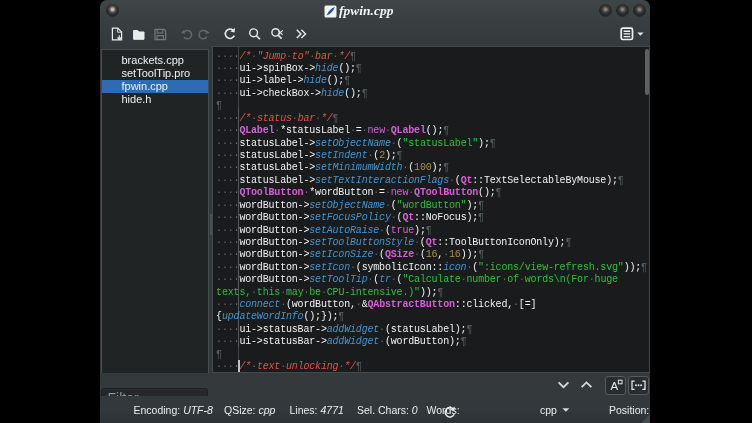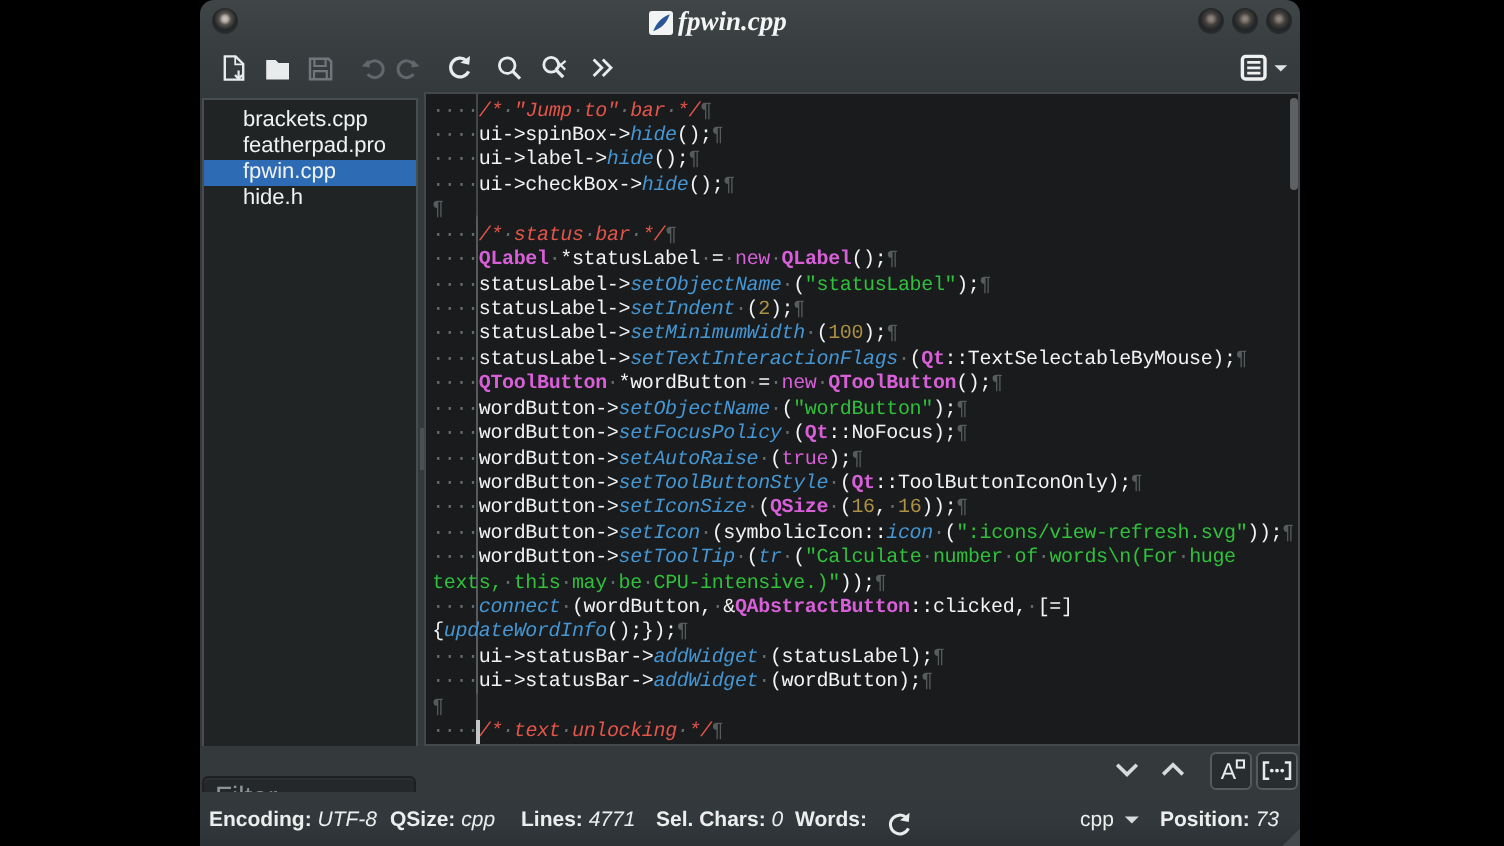--- a/index.html
+++ b/index.html
@@ -35,21 +35,21 @@
   #cursor { position:absolute; left:138px; top:360.3px; width:1.5px; height:12px; background:#c2c6c8; }
   #thumb { position:absolute; left:544.5px; top:48.5px; width:4px; height:46.5px; background:#5d6163; border-radius:2px; }
   
   .input { position:absolute; top:388px; height:20.5px; background:#24282a;
            border:1px solid #1d2022; border-radius:3px; color:#8e9496;
            font-size:14px; line-height:19px; padding-left:6px; box-shadow:inset 0 1px 0 rgba(255,255,255,0.04); }
   .sqbtn { position:absolute; top:375.5px; width:21.5px; height:19.5px; background:#282d30;
            border:1px solid #555a5c; border-radius:3px; }
   #status { position:absolute; left:0; top:396px; width:100%; height:27px;
             background:linear-gradient(#34393c 0, #32383b 14px, #2b3134 27px); font-size:10.5px; color:#eceeee; }
-  #status b { font-weight:bold; }
+  #status b { font-weight:normal;margin-left:29px; }
   #status i { font-style:italic; }
   .st { position:absolute; top:7.5px; white-space:nowrap; }
 </style>
 </head>
 <body>
 <div id="win">
 
   <div class="orb" style="left:5.6px; top:3.7px;"></div>
   <div class="orb dim" style="left:498.5px; top:3.7px;"></div>
   <div class="orb dim" style="left:515.5px; top:3.7px;"></div>
@@ -94,21 +94,21 @@
 
   <svg class="abs" style="left:518px; top:26px;" width="30" height="16" viewBox="0 0 30 16">
     <rect x="3.2" y="2.2" width="11.3" height="11.3" rx="1.6" fill="none" stroke="#eff1f1" stroke-width="1.7"></rect>
     <path d="M5.6 5.2 H12.2 M5.6 7.9 H12.2 M5.6 10.6 H12.2" stroke="#eff1f1" stroke-width="1.4"></path>
     <path d="M19.2 6.6 L22.4 9.8 L25.6 6.6 Z" fill="#dfe2e2"></path>
   </svg>
 
   <div id="sidebar">
     <div style="height:3.5px"></div>
     <div class="item">brackets.cpp</div>
-    <div class="item">featherpad.pro</div>
+    <div class="item">setToolTip.pro</div>
     <div class="item sel">fpwin.cpp</div>
     <div class="item">hide.h</div>
   </div>
 
   <div id="editor"></div>
   <div class="abs" style="left:110.3px; top:214px; width:1.6px; height:21px; background:#4b5052;"></div>
   <div id="vline"></div>
   <div id="code"><div><span class="w">····</span><span class="c">/*<span class="w">·</span>"Jump<span class="w">·</span>to"<span class="w">·</span>bar<span class="w">·</span>*/</span><span class="p">¶</span></div><div><span class="w">····</span>ui-&gt;spinBox-&gt;<span class="f">hide</span>();<span class="p">¶</span></div><div><span class="w">····</span>ui-&gt;label-&gt;<span class="f">hide</span>();<span class="p">¶</span></div><div><span class="w">····</span>ui-&gt;checkBox-&gt;<span class="f">hide</span>();<span class="p">¶</span></div><div><span class="p">¶</span></div><div><span class="w">····</span><span class="c">/*<span class="w">·</span>status<span class="w">·</span>bar<span class="w">·</span>*/</span><span class="p">¶</span></div><div><span class="w">····</span><span class="k">QLabel</span><span class="w">·</span>*statusLabel<span class="w">·</span>=<span class="w">·</span><span class="kw">new</span><span class="w">·</span><span class="k">QLabel</span>();<span class="p">¶</span></div><div><span class="w">····</span>statusLabel-&gt;<span class="f">setObjectName</span><span class="w">·</span>(<span class="s">"statusLabel"</span>);<span class="p">¶</span></div><div><span class="w">····</span>statusLabel-&gt;<span class="f">setIndent</span><span class="w">·</span>(<span class="n">2</span>);<span class="p">¶</span></div><div><span class="w">····</span>statusLabel-&gt;<span class="f">setMinimumWidth</span><span class="w">·</span>(<span class="n">100</span>);<span class="p">¶</span></div><div><span class="w">····</span>statusLabel-&gt;<span class="f">setTextInteractionFlags</span><span class="w">·</span>(<span class="k">Qt</span>::TextSelectableByMouse);<span class="p">¶</span></div><div><span class="w">····</span><span class="k">QToolButton</span><span class="w">·</span>*wordButton<span class="w">·</span>=<span class="w">·</span><span class="kw">new</span><span class="w">·</span><span class="k">QToolButton</span>();<span class="p">¶</span></div><div><span class="w">····</span>wordButton-&gt;<span class="f">setObjectName</span><span class="w">·</span>(<span class="s">"wordButton"</span>);<span class="p">¶</span></div><div><span class="w">····</span>wordButton-&gt;<span class="f">setFocusPolicy</span><span class="w">·</span>(<span class="k">Qt</span>::NoFocus);<span class="p">¶</span></div><div><span class="w">····</span>wordButton-&gt;<span class="f">setAutoRaise</span><span class="w">·</span>(<span class="kw">true</span>);<span class="p">¶</span></div><div><span class="w">····</span>wordButton-&gt;<span class="f">setToolButtonStyle</span><span class="w">·</span>(<span class="k">Qt</span>::ToolButtonIconOnly);<span class="p">¶</span></div><div><span class="w">····</span>wordButton-&gt;<span class="f">setIconSize</span><span class="w">·</span>(<span class="k">QSize</span><span class="w">·</span>(<span class="n">16</span>,<span class="w">·</span><span class="n">16</span>));<span class="p">¶</span></div><div><span class="w">····</span>wordButton-&gt;<span class="f">setIcon</span><span class="w">·</span>(symbolicIcon::<span class="f">icon</span><span class="w">·</span>(<span class="s">":icons/view-refresh.svg"</span>));<span class="p">¶</span></div><div><span class="w">····</span>wordButton-&gt;<span class="f">setToolTip</span><span class="w">·</span>(<span class="f">tr</span><span class="w">·</span>(<span class="s">"Calculate<span class="w">·</span>number<span class="w">·</span>of<span class="w">·</span>words\n(For<span class="w">·</span>huge</span></div><div><span class="s">texts,<span class="w">·</span>this<span class="w">·</span>may<span class="w">·</span>be<span class="w">·</span>CPU-intensive.)"</span>));<span class="p">¶</span></div><div><span class="w">····</span><span class="f">connect</span><span class="w">·</span>(wordButton,<span class="w">·</span>&amp;<span class="k">QAbstractButton</span>::clicked,<span class="w">·</span>[=]</div><div>{<span class="f">updateWordInfo</span>();});<span class="p">¶</span></div><div><span class="w">····</span>ui-&gt;statusBar-&gt;<span class="f">addWidget</span><span class="w">·</span>(statusLabel);<span class="p">¶</span></div><div><span class="w">····</span>ui-&gt;statusBar-&gt;<span class="f">addWidget</span><span class="w">·</span>(wordButton);<span class="p">¶</span></div><div><span class="p">¶</span></div><div><span class="w">····</span><span class="c">/*<span class="w">·</span>text<span class="w">·</span>unlocking<span class="w">·</span>*/</span><span class="p">¶</span></div></div>
   <div id="cursor"></div>
   <div id="thumb"></div>

